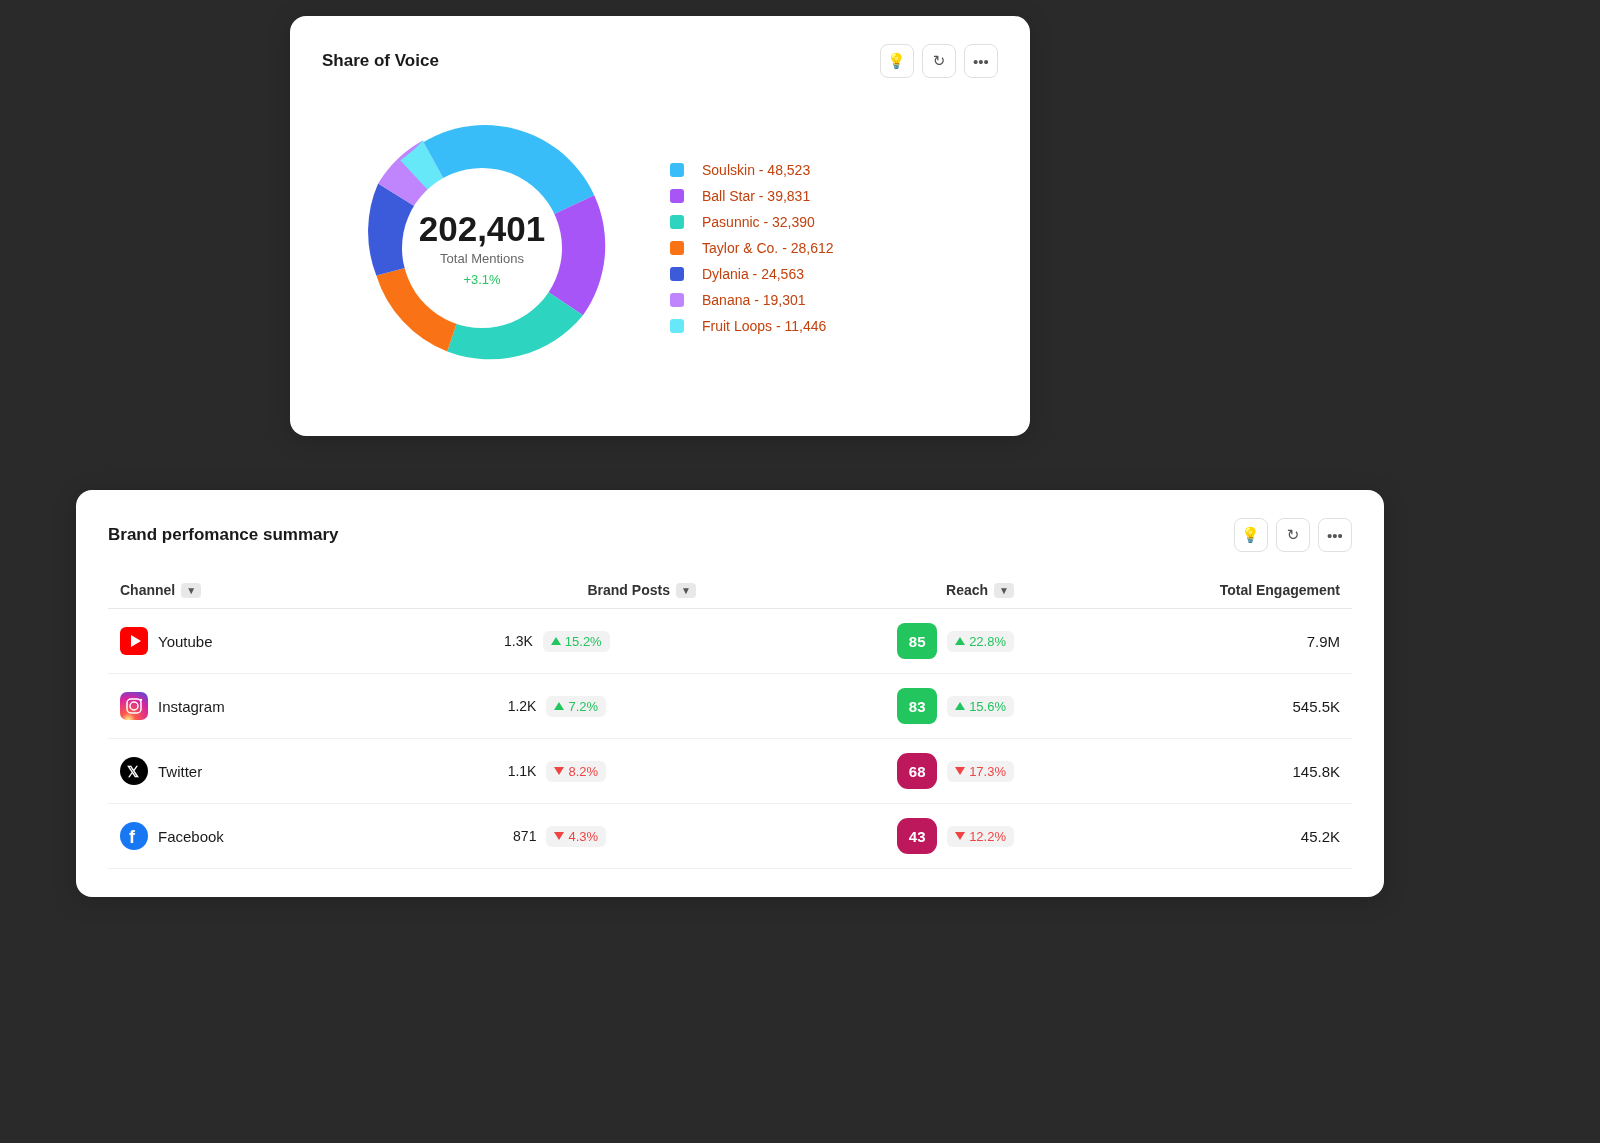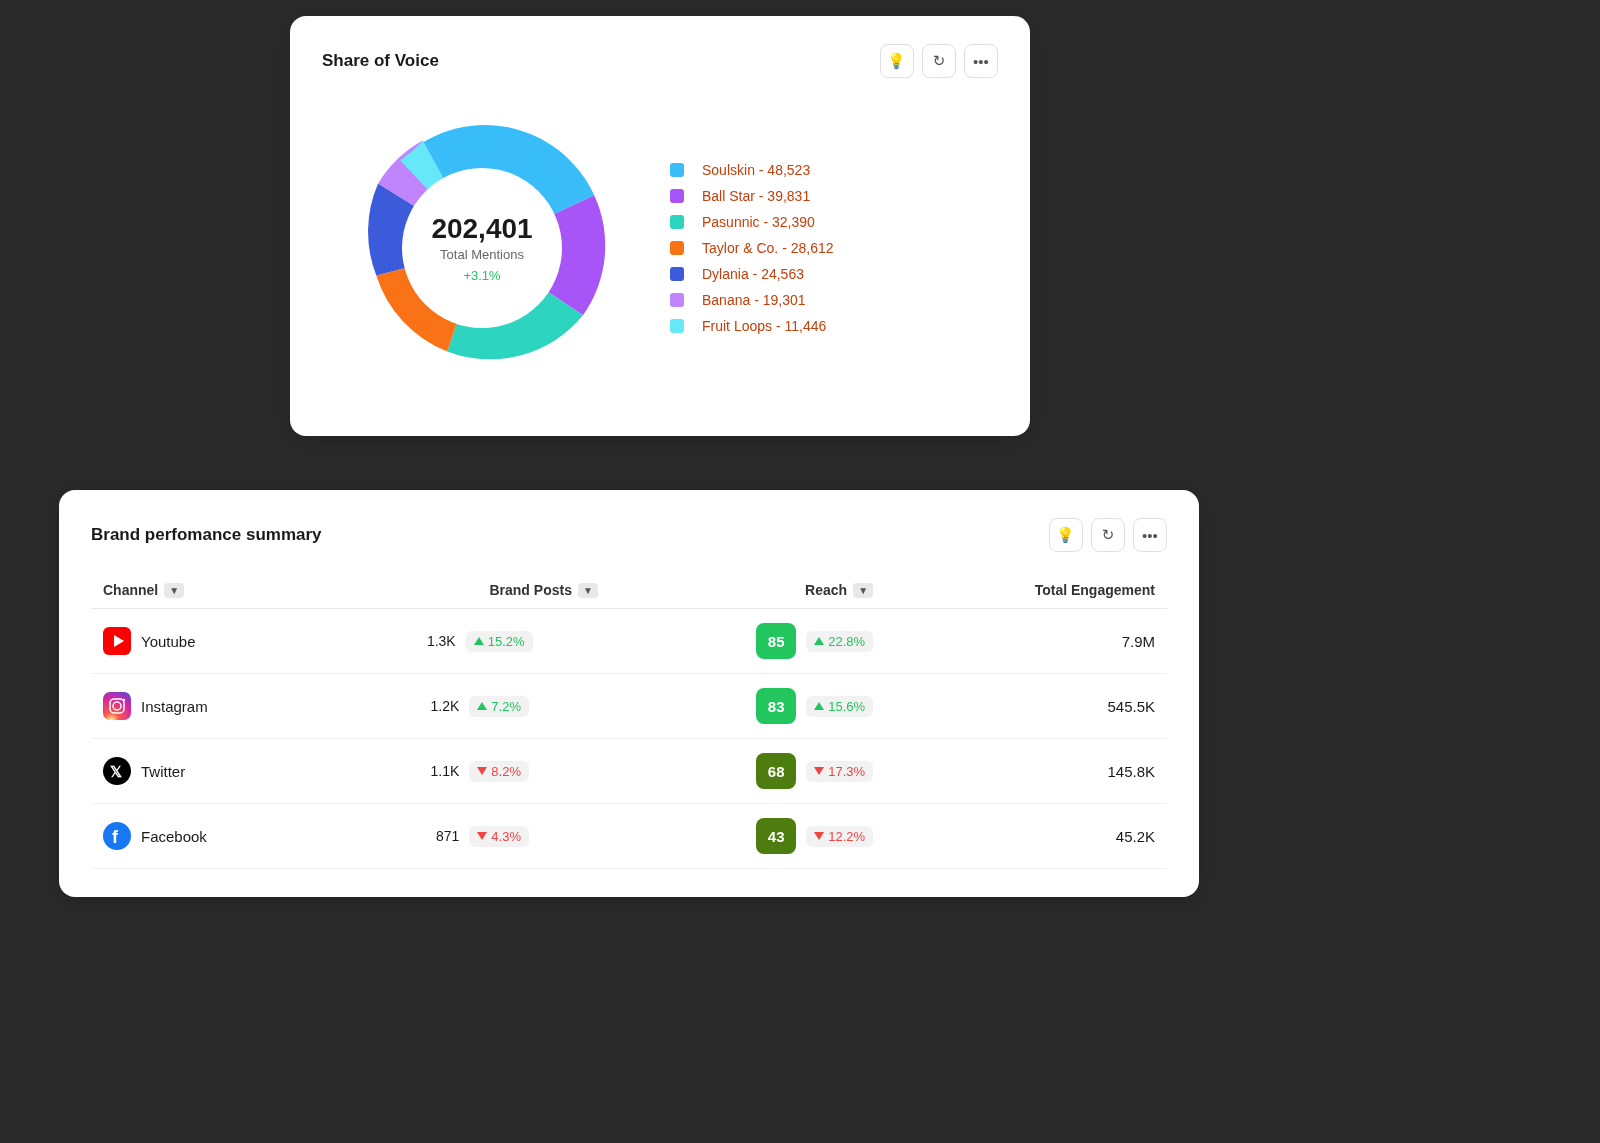--- a/index.html
+++ b/index.html
@@ -80,21 +80,21 @@
 
     .donut-center {
       position: absolute;
       top: 50%;
       left: 50%;
       transform: translate(-50%, -50%);
       text-align: center;
     }
 
     .donut-total {
-      font-size: 28px;
+      font-size: 35px;
       font-weight: 700;
       color: #1a1a1a;
     }
 
     .donut-label {
       font-size: 13px;
       color: #666;
       margin-top: 2px;
     }
 
@@ -121,24 +121,24 @@
 
     .legend-dot {
       width: 14px;
       height: 14px;
       border-radius: 3px;
       flex-shrink: 0;
     }
 
     
     .perf-card {
-      width: 1140px;
+      width: 1308px;
       position: absolute;
       top: 490px;
-      left: 59px;
+      left: 76px;
       z-index: 3;
     }
 
     table {
       width: 100%;
       border-collapse: collapse;
       margin-top: 8px;
     }
 
     thead tr {
@@ -238,21 +238,21 @@
       border-radius: 8px;
       display: flex;
       align-items: center;
       justify-content: center;
       font-size: 15px;
       font-weight: 700;
       color: #fff;
     }
 
     .score-green { background: #22c55e; }
-    .score-magenta { background: #4d7c0f; }
+    .score-magenta { background: #be185d; border-radius: 11px; }
 
     .engagement-val {
       font-weight: 500;
       font-size: 15px;
       text-align: right;
     }
 
     
     .tri-up {
       width: 0; height: 0;

